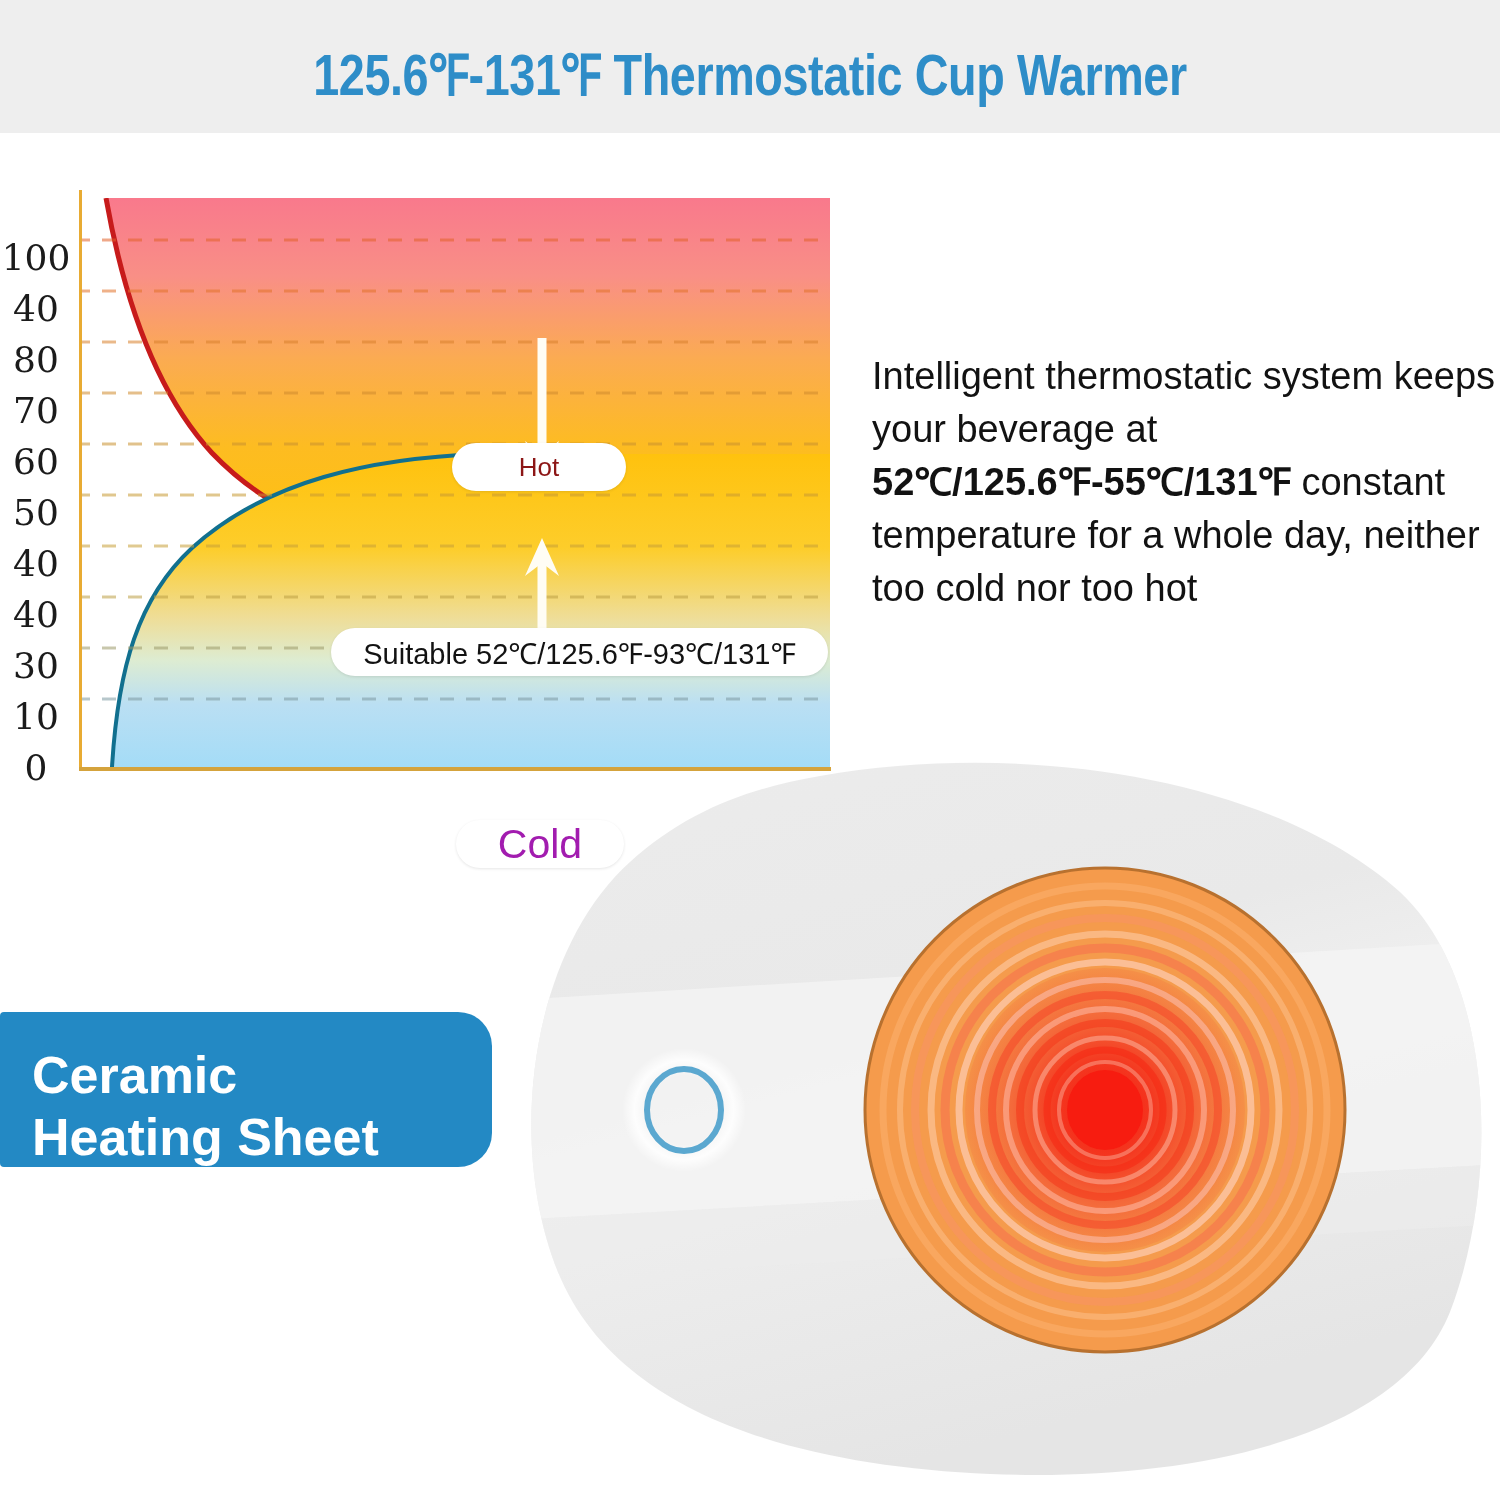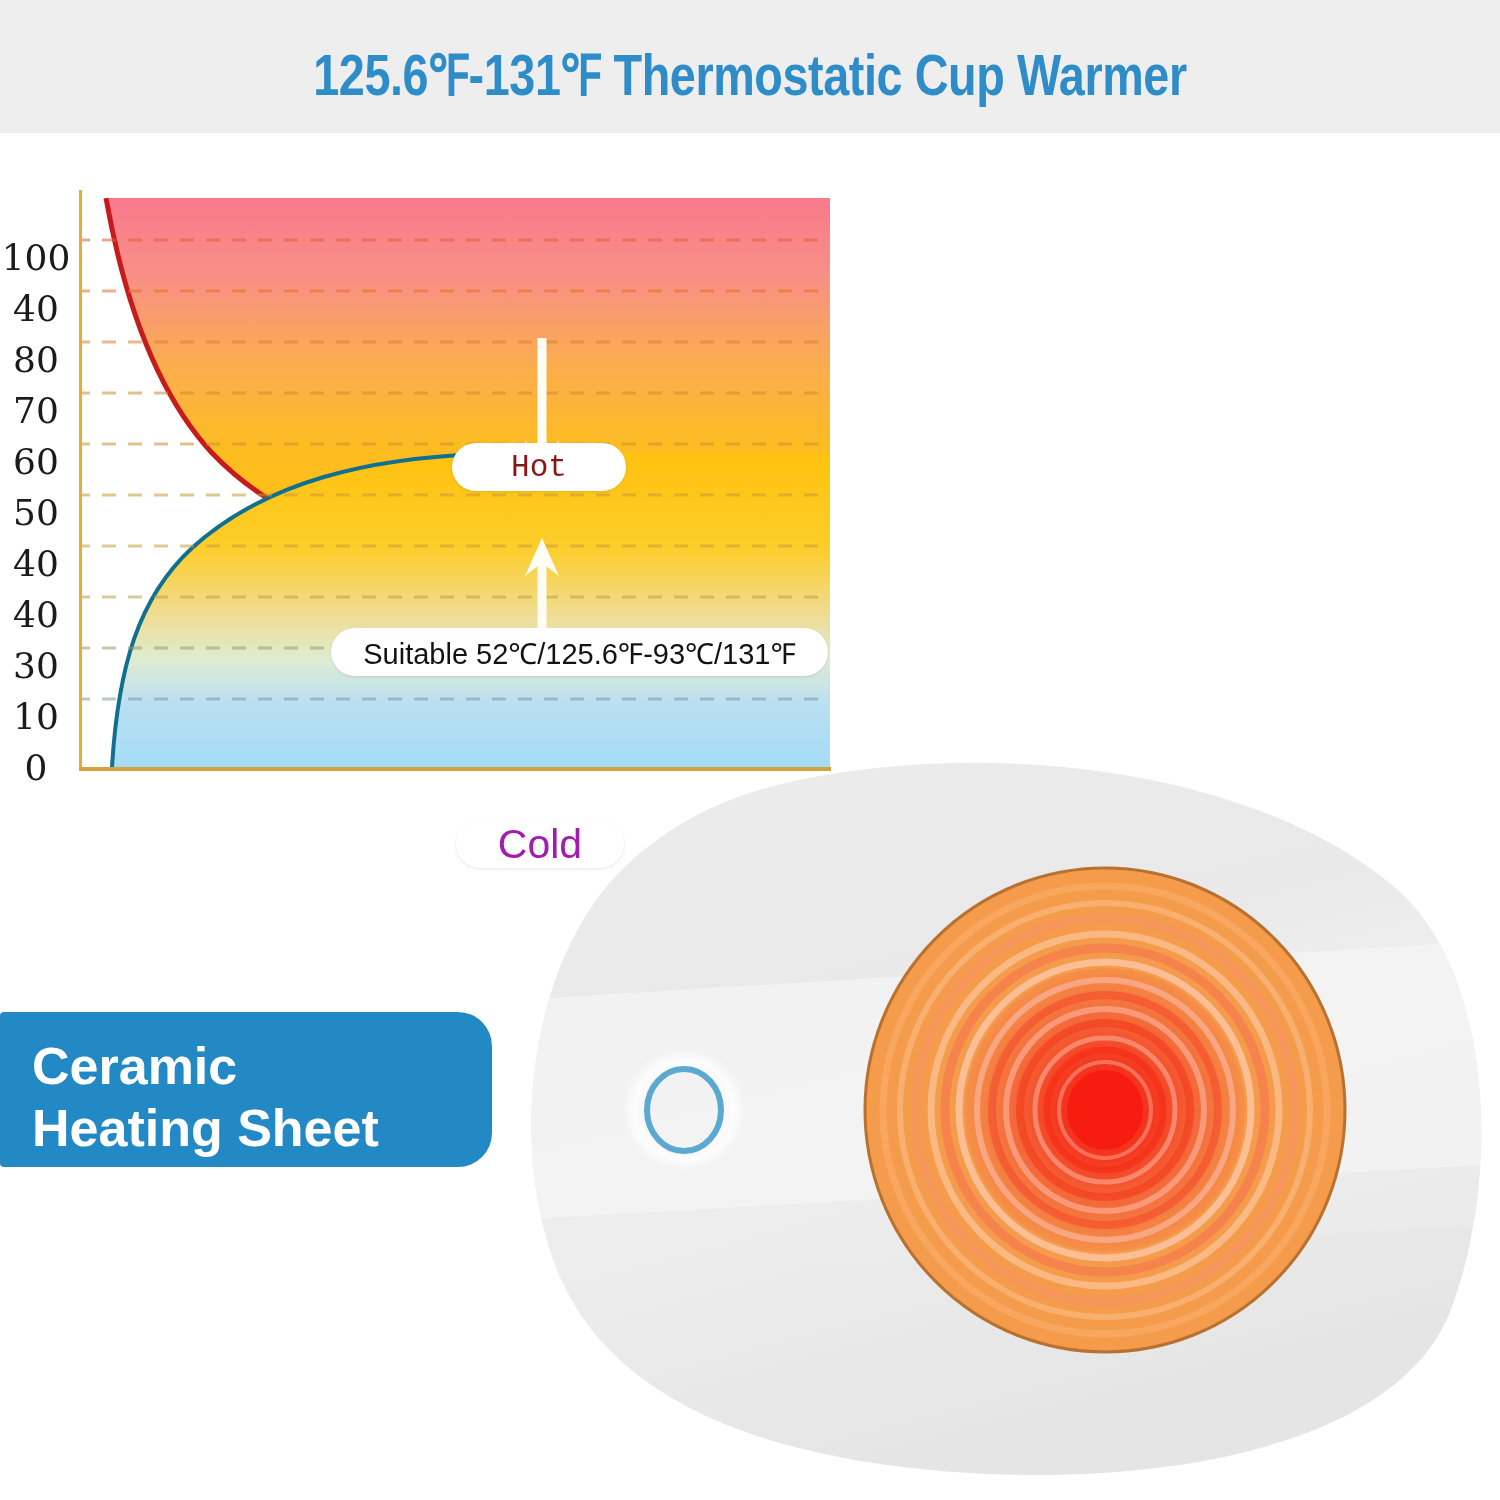--- a/index.html
+++ b/index.html
@@ -52,22 +52,22 @@
   .pill {
     position:absolute;
     background:#ffffff;
     border-radius:999px;
     display:flex; align-items:center; justify-content:center;
     box-shadow:0 1px 3px rgba(0,0,0,0.10);
     white-space:nowrap;
   }
   .pill-hot {
     left:452px; top:273px; width:174px; height:48px;
-    font-size:31px; color:#8c1616;
-    font-family:Liberation Mono, monospace;
+    font-size:26px; color:#8c1616;
+    font-family:Liberation Sans, sans-serif;
   }
   .pill-suitable {
     left:331px; top:458px; width:497px; height:48px;
     font-size:29px; color:#121212;
     font-family:"Liberation Sans", sans-serif;
   }
   .pill-cold {
     left:456px; top:650px; width:168px; height:48px;
     font-size:41px; color:#a21caf;
     font-family:"Liberation Sans", sans-serif;
@@ -81,21 +81,21 @@
   }
   .desc b { font-weight:bold; }
 
   
   .badge {
     position:absolute; left:0px; top:1012px; width:492px; height:155px;
     background:#2389c4;
     border-top-right-radius:34px; border-bottom-right-radius:34px;
     border-top-left-radius:4px; border-bottom-left-radius:4px;
     color:#ffffff; font-weight:bold; font-size:52px; line-height:62px;
-    padding:23px 0 0 32px; box-sizing:border-box;
+    padding:32px 0 0 32px; box-sizing:border-box;
     font-family:"Liberation Sans", sans-serif;
   }
 
   
   .device { position:absolute; left:520px; top:752px; width:980px; height:730px; }
   .device svg { display:block; }
 </style>
 </head>
 <body>
 
@@ -188,20 +188,26 @@
       <span>Hot</span>
     </div>
     <div class="pill pill-suitable">
       <span>Suitable 52℃/125.6℉-93℃/131℉</span>
     </div>
     <div class="pill pill-cold">
       <span>Cold</span>
     </div>
   </div>
 
+  <div class="desc">
+    <span>Intelligent thermostatic system</span>
+    <span>keeps your beverage at </span><b>52℃/</b><b>125.6℉-55℃/131℉</b><span> constant</span>
+    <span>temperature for a whole day,</span>
+    <span>neither too cold nor too hot</span>
+  </div>
 
   <div class="badge">
     <div>Ceramic</div>
     <div>Heating Sheet</div>
   </div>
 
   <div class="device">
     <svg width="980" height="730" viewBox="0 0 980 730" xmlns="http://www.w3.org/2000/svg">
       <defs>
         <linearGradient id="bodyGrad" x1="0" y1="0" x2="0.35" y2="1">

